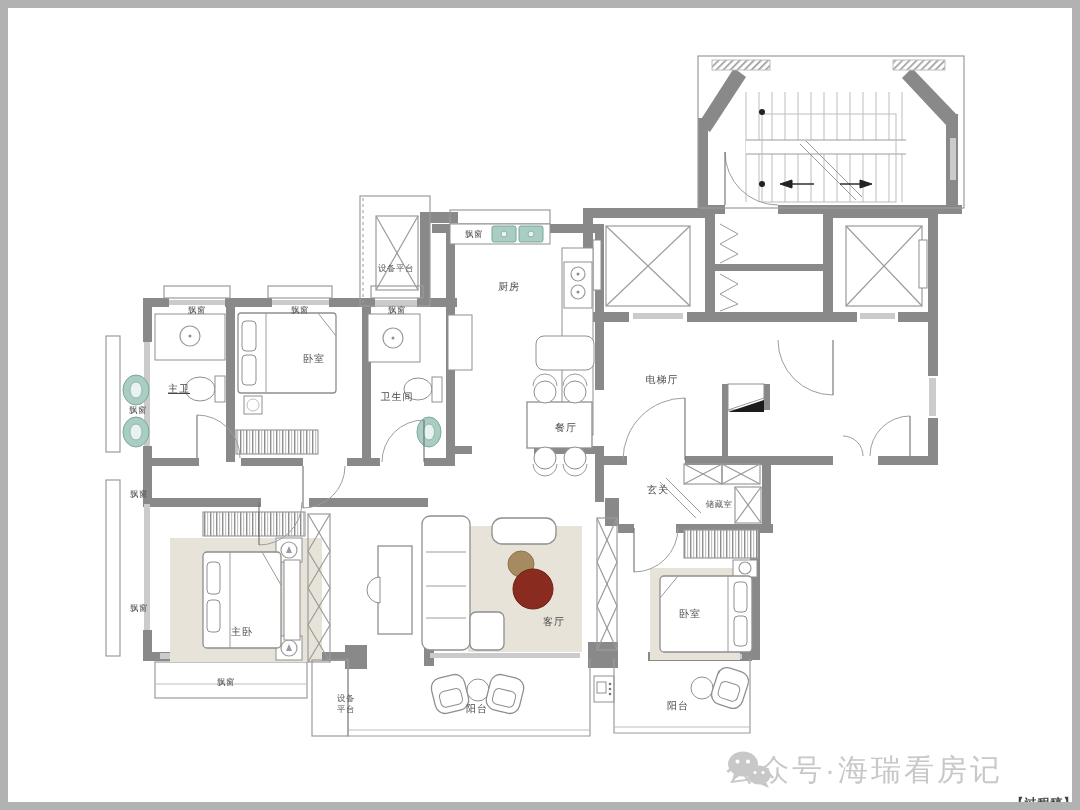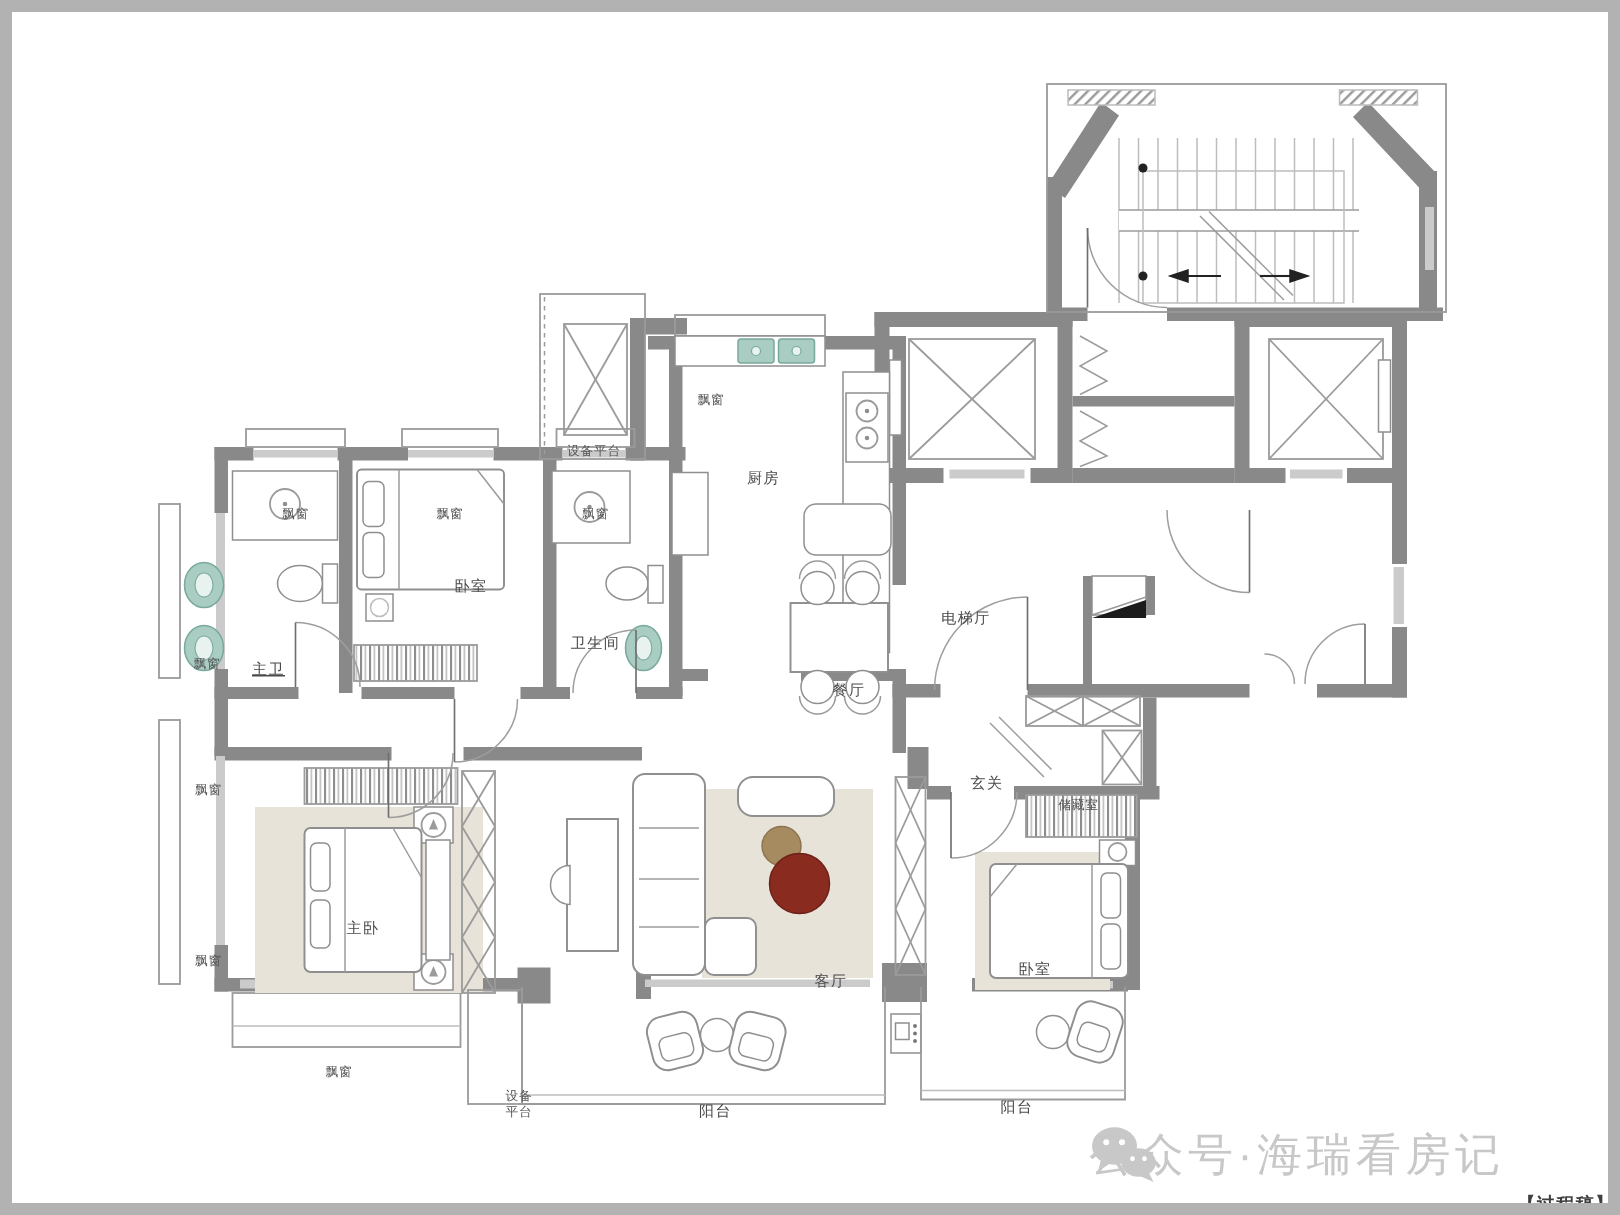--- a/index.html
+++ b/index.html
@@ -2,21 +2,21 @@
 <html><head>
 <meta charset="utf-8">
 <style>
   html,body{margin:0;padding:0;background:#fff;}
   .page{position:relative;width:1080px;height:810px;box-sizing:border-box;
         border:8px solid #b2b2b2;background:#fff;overflow:hidden;
         font-family:"Liberation Sans",sans-serif;}
   .plan{position:absolute;left:0;top:0;width:1064px;height:794px;}
   svg{position:absolute;left:0;top:0;}
   .lbl{position:absolute;transform:translate(-50%,-50%);font-size:10px;color:#4a4a4a;
-       letter-spacing:1px;white-space:nowrap;z-index:5;margin-top:32px;}
+       letter-spacing:1px;white-space:nowrap;z-index:5;}
   .lbl.sm{font-size:8.5px;letter-spacing:0.5px;color:#555;}
   .lbl.stack{line-height:11px;text-align:center;}
   .caption{position:absolute;transform:translate(-50%,-50%);
        font-family:"Liberation Serif",serif;font-size:20px;color:#2e2e2e;
        letter-spacing:3px;white-space:nowrap;z-index:6;}
   .wm{position:absolute;display:flex;align-items:center;gap:10px;z-index:6;}
   .wm-text{font-size:30px;color:#c8c8c8;letter-spacing:3px;white-space:nowrap;}
   .draft{position:absolute;transform:translate(-50%,-50%);font-size:12px;
        color:#3f3f3f;font-weight:bold;letter-spacing:1px;white-space:nowrap;z-index:6;}
   
@@ -419,28 +419,28 @@
 <div class="lbl sm" style="left:388px;top:261px;">设备平台</div>
 <div class="lbl sm" style="left:189px;top:303px;">飘窗</div>
 <div class="lbl sm" style="left:292px;top:303px;">飘窗</div>
 <div class="lbl sm" style="left:389px;top:303px;">飘窗</div>
 <div class="lbl sm" style="left:466px;top:227px;">飘窗</div>
 <div class="lbl sm" style="left:130px;top:403px;">飘窗</div>
 <div class="lbl sm" style="left:131px;top:487px;">飘窗</div>
 <div class="lbl sm" style="left:131px;top:601px;">飘窗</div>
 <div class="lbl sm" style="left:218px;top:675px;">飘窗</div>
 <div class="lbl" style="left:501px;top:279px;font-family:Liberation Mono, monospace;">厨房</div>
-<div class="lbl" style="left:171px;top:406px;text-decoration:underline;">主卫</div>
+<div class="lbl" style="left:171px;top:381px;text-decoration:underline;">主卫</div>
 <div class="lbl" style="left:306px;top:351px;">卧室</div>
 <div class="lbl" style="left:389px;top:389px;">卫生间</div>
 <div class="lbl" style="left:558px;top:420px;">餐厅</div>
-<div class="lbl" style="left:636px;top:372px;">电梯厅</div>
+<div class="lbl" style="left:654px;top:372px;">电梯厅</div>
 <div class="lbl" style="left:650px;top:482px;">玄关</div>
 <div class="lbl sm" style="left:711px;top:497px;">储藏室</div>
-<div class="lbl" style="left:234px;top:579px;">主卧</div>
+<div class="lbl" style="left:234px;top:624px;">主卧</div>
 <div class="lbl" style="left:546px;top:614px;">客厅</div>
 <div class="lbl" style="left:682px;top:606px;">卧室</div>
 <div class="lbl" style="left:469px;top:701px;">阳台</div>
 <div class="lbl" style="left:670px;top:698px;">阳台</div>
 <div class="lbl sm stack" style="left:338px;top:696px;">
   <div>设备</div>
   <div>平台</div>
 </div>
 
 </div>

